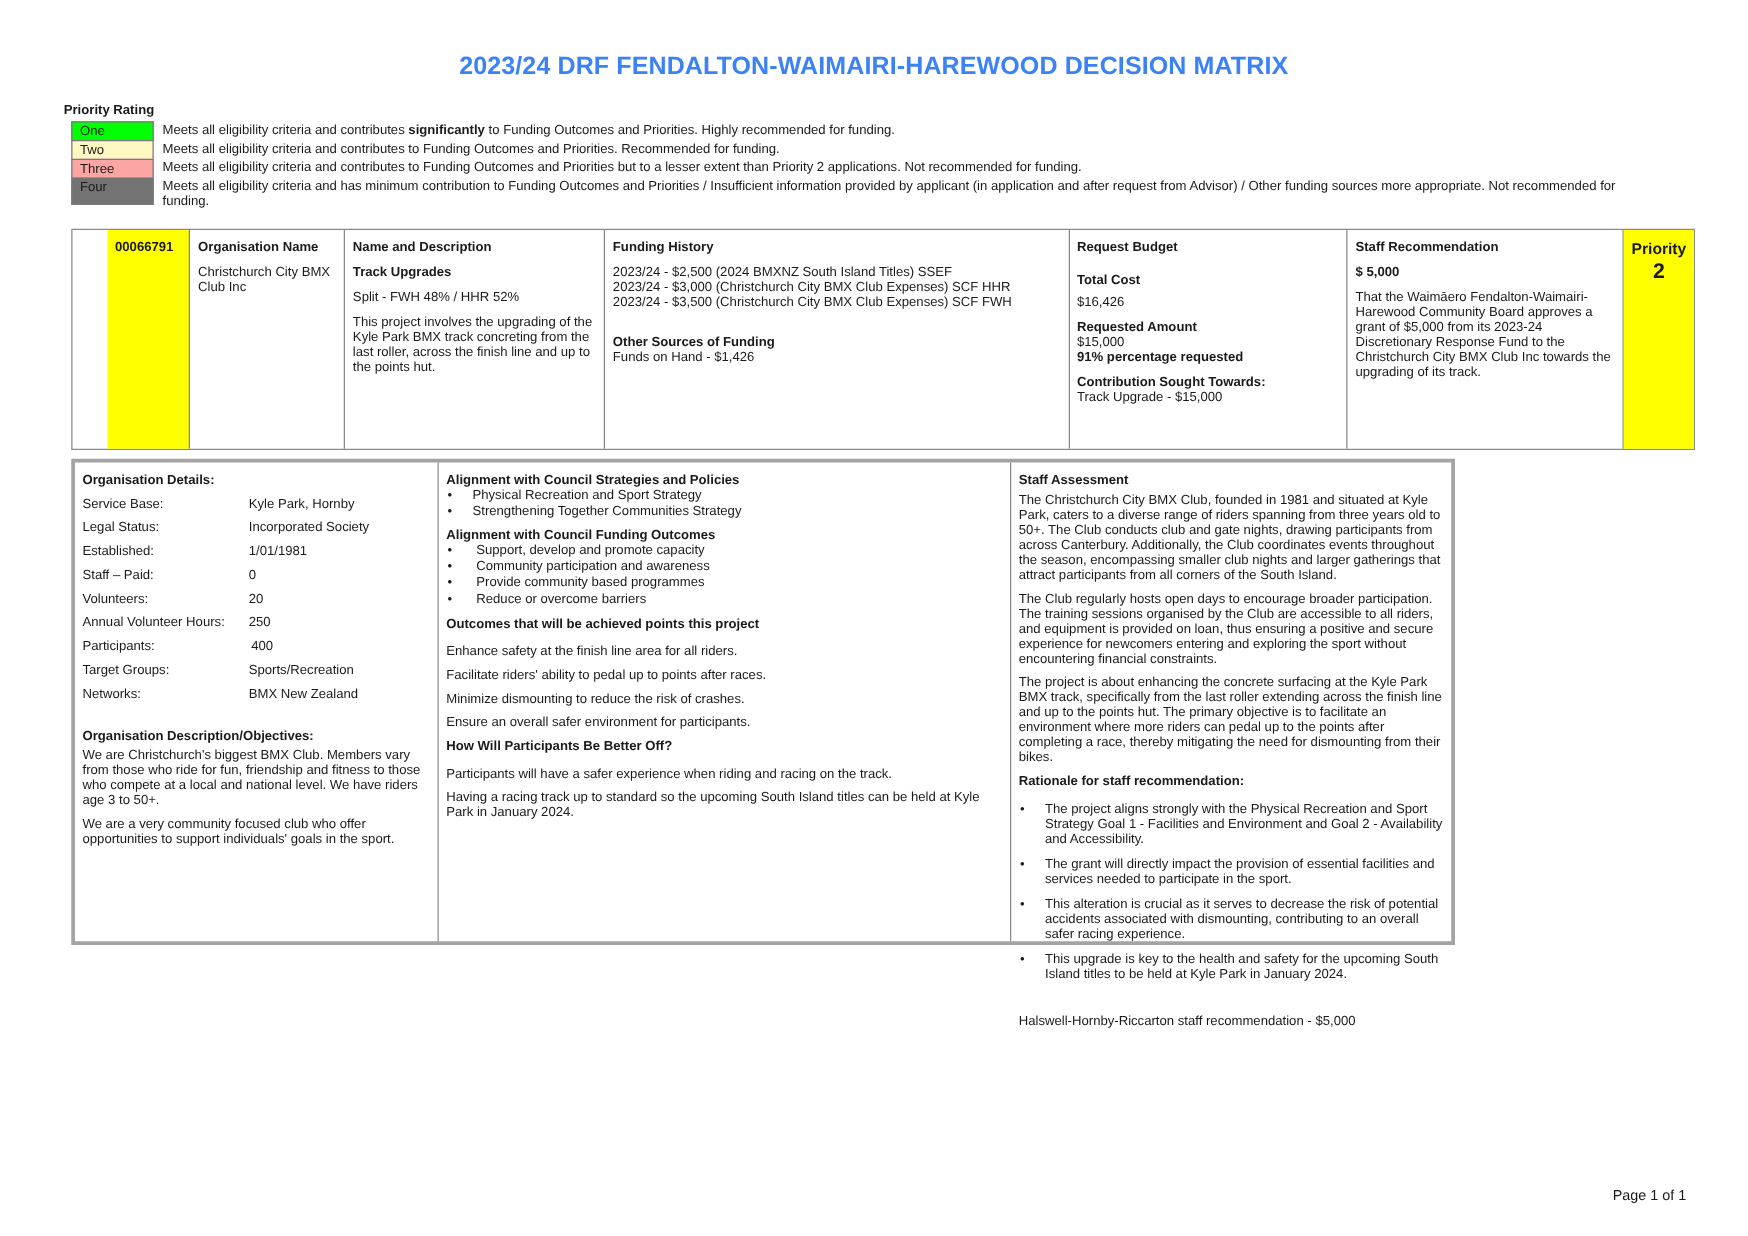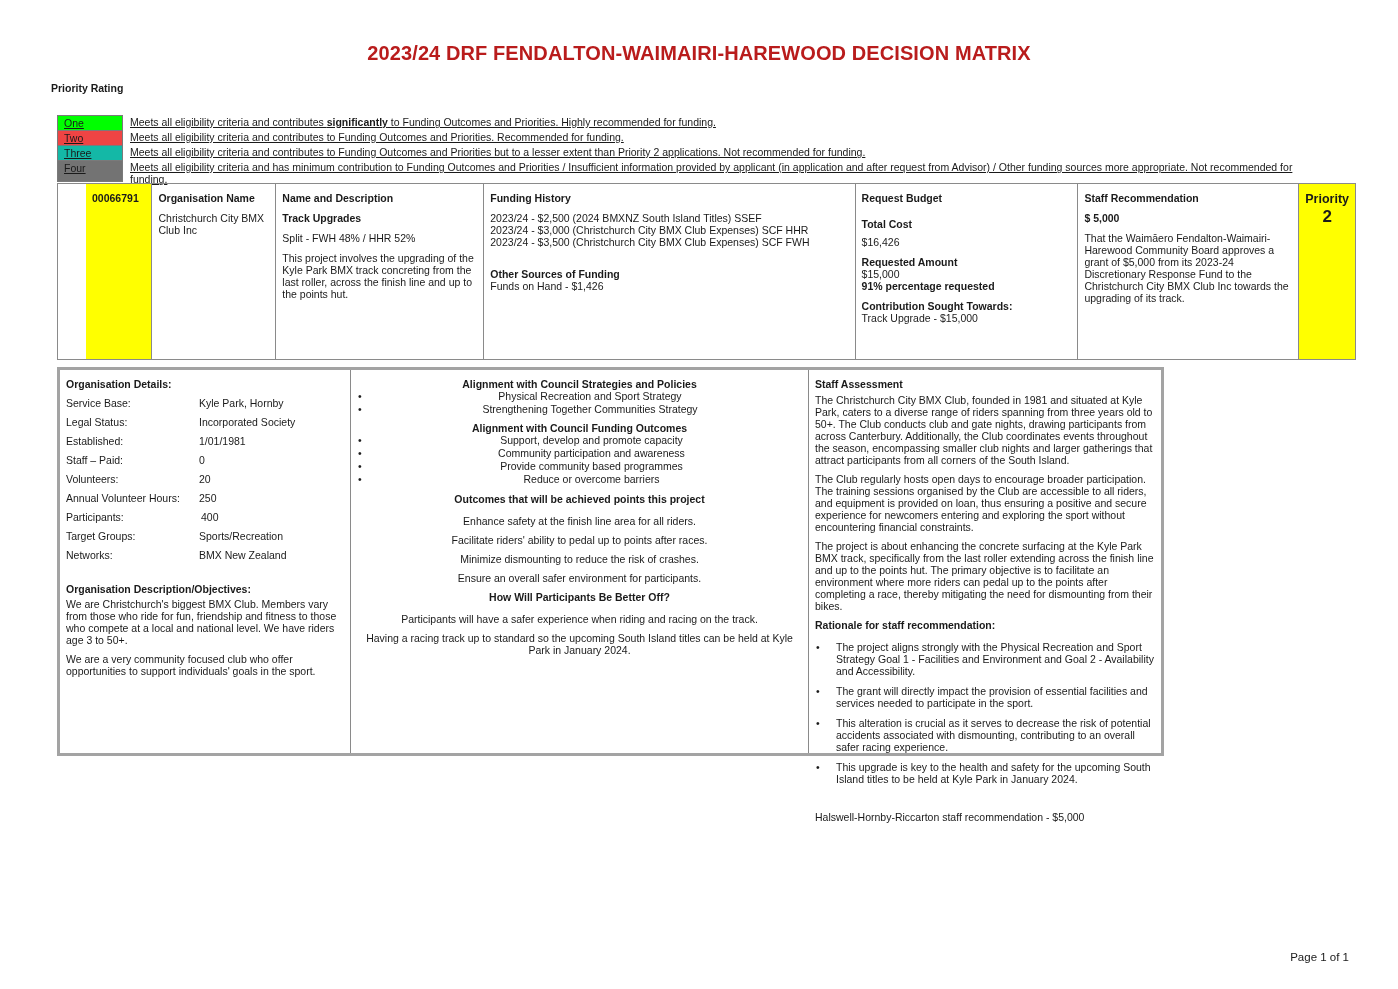--- a/index.html
+++ b/index.html
@@ -2,24 +2,24 @@
 <html><head>
   <meta charset="utf-8">
   <style>
     html, body { margin: 0; padding: 0; background: #ffffff; }
     body {
       width: 1398px; height: 989px; position: relative; overflow: hidden;
       font-family: "Liberation Sans", sans-serif; color: #1a1a1a; font-size: 10.5px;
     }
     .title {
       position: absolute; left: 0; right: 0; top: 42px; text-align: center;
-      font-size: 20px; font-weight: bold; letter-spacing: 0.1px; color: #b91c1c;
+      font-size: 20px; font-weight: bold; letter-spacing: 0.1px; color: #3b82f6;
     }
     .pr-label { position: absolute; left: 51px; top: 82px; font-weight: bold; font-size: 10.5px; }
-    .legend { position: absolute; left: 57px; top: 115px; width: 1260px; text-decoration: underline; }
+    .legend { position: absolute; left: 57px; top: 97px; width: 1260px; }
     .legend-row { display: flex; align-items: flex-start; }
     .legend-swatch {
       width: 66px; min-width: 66px; box-sizing: border-box; padding: 1px 6px 0 6px;
       border: 1px solid #7a7a7a; border-bottom: none; height: 15px; line-height: 13px; font-size: 10.5px;
     }
     .legend-row:last-child .legend-swatch { border-bottom: 1px solid #7a7a7a; height: 22px; }
     .legend-text { padding-left: 7px; line-height: 12px; padding-top: 1px; font-size: 10.5px; }
     .top-table {
       position: absolute; left: 57px; top: 183px; width: 1299px; height: 177px;
       border: 1px solid #8a8a8a; box-sizing: border-box; display: flex;
@@ -58,25 +58,25 @@
 <div class="title">2023/24 DRF FENDALTON-WAIMAIRI-HAREWOOD DECISION MATRIX</div>
 
 <div class="pr-label">Priority Rating</div>
 
 <div class="legend">
   <div class="legend-row">
     <div class="legend-swatch" style="background:#00ff00">One</div>
     <div class="legend-text"><span>Meets all eligibility criteria and contributes </span><b>significantly</b><span> to Funding Outcomes and Priorities.  Highly recommended for funding.</span></div>
   </div>
   <div class="legend-row">
-    <div class="legend-swatch" style="background:#ef4444">Two</div>
+    <div class="legend-swatch" style="background:#fef9c3">Two</div>
     <div class="legend-text">Meets all eligibility criteria and contributes to Funding Outcomes and Priorities.  Recommended for funding.</div>
   </div>
   <div class="legend-row">
-    <div class="legend-swatch" style="background:#14b8a6">Three</div>
+    <div class="legend-swatch" style="background:#fca5a5">Three</div>
     <div class="legend-text">Meets all eligibility criteria and contributes to Funding Outcomes and Priorities but to a lesser extent than Priority 2 applications.  Not recommended for funding.</div>
   </div>
   <div class="legend-row">
     <div class="legend-swatch" style="background:#737373">Four</div>
     <div class="legend-text">Meets all eligibility criteria and has minimum contribution to Funding Outcomes and Priorities / Insufficient information provided by applicant (in application and after request from Advisor) / Other funding sources more appropriate.  Not recommended for funding.</div>
   </div>
 </div>
 
 <div class="top-table">
   <div class="cell yellow" style="width:67px;margin-left:28px;">
@@ -158,21 +158,21 @@
       </div>
     <div class="kv">
         <span class="k">Networks:</span>
         <span>BMX New Zealand</span>
       </div>
     <div class="bold" style="margin-top:22px;">Organisation Description/Objectives:</div>
     <div style="margin-top:3px;">We are Christchurch's biggest BMX Club. Members vary from those who ride for fun, friendship and fitness to those who compete at a local and national level. We have riders age 3 to 50+.</div>
     <div class="para">We are a very community focused club who offer opportunities to support individuals' goals in the sport.</div>
   </div>
 
-  <div class="col" style="width:458px;text-align:center;">
+  <div class="col" style="width:458px;">
     <div class="bold">Alignment with Council Strategies and Policies</div>
     <ul class="blist">
       <li>Physical Recreation and Sport Strategy</li>
       <li>Strengthening Together Communities Strategy</li>
     </ul>
     <div class="bold" style="margin-top:6px;">Alignment with Council Funding Outcomes</div>
     <ul class="blist wide">
       <li>Support, develop and promote capacity</li>
       <li>Community participation and awareness</li>
       <li>Provide community based programmes</li>

